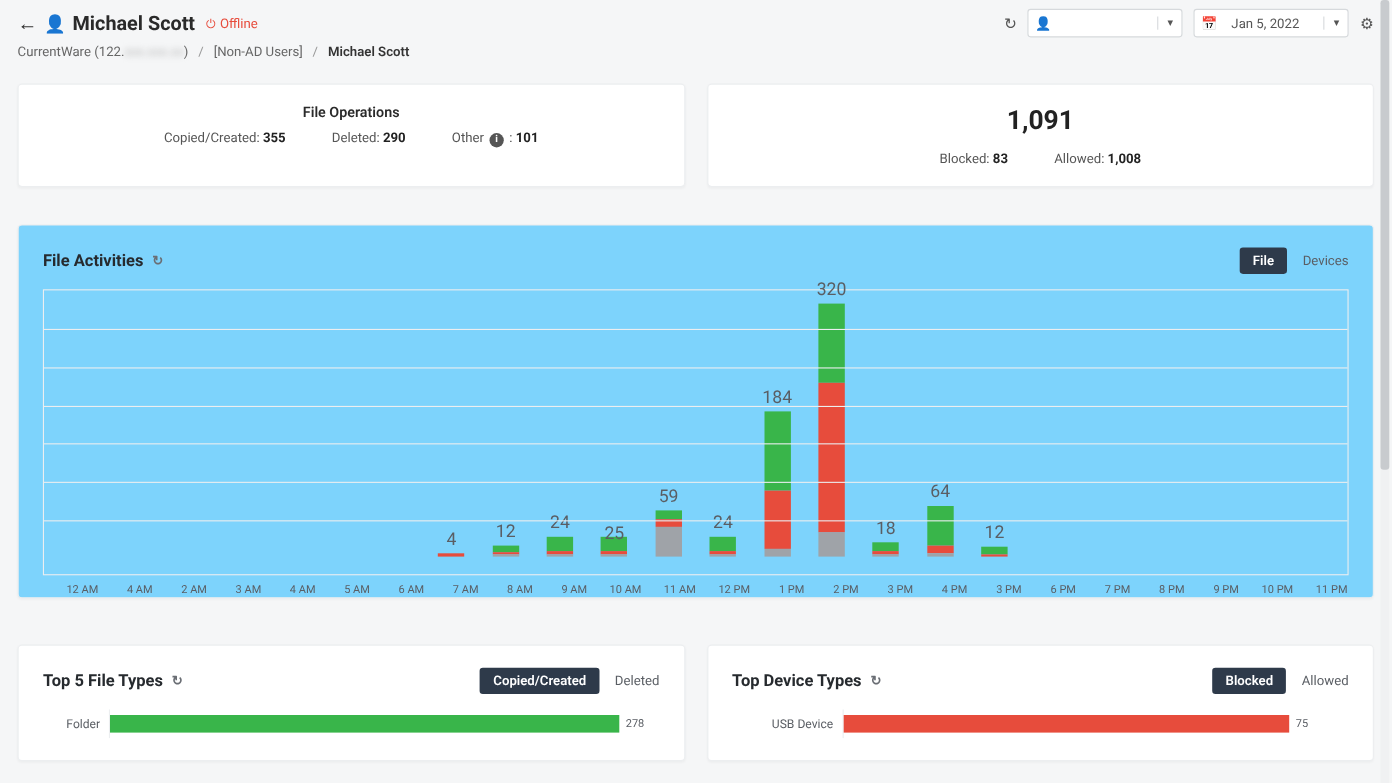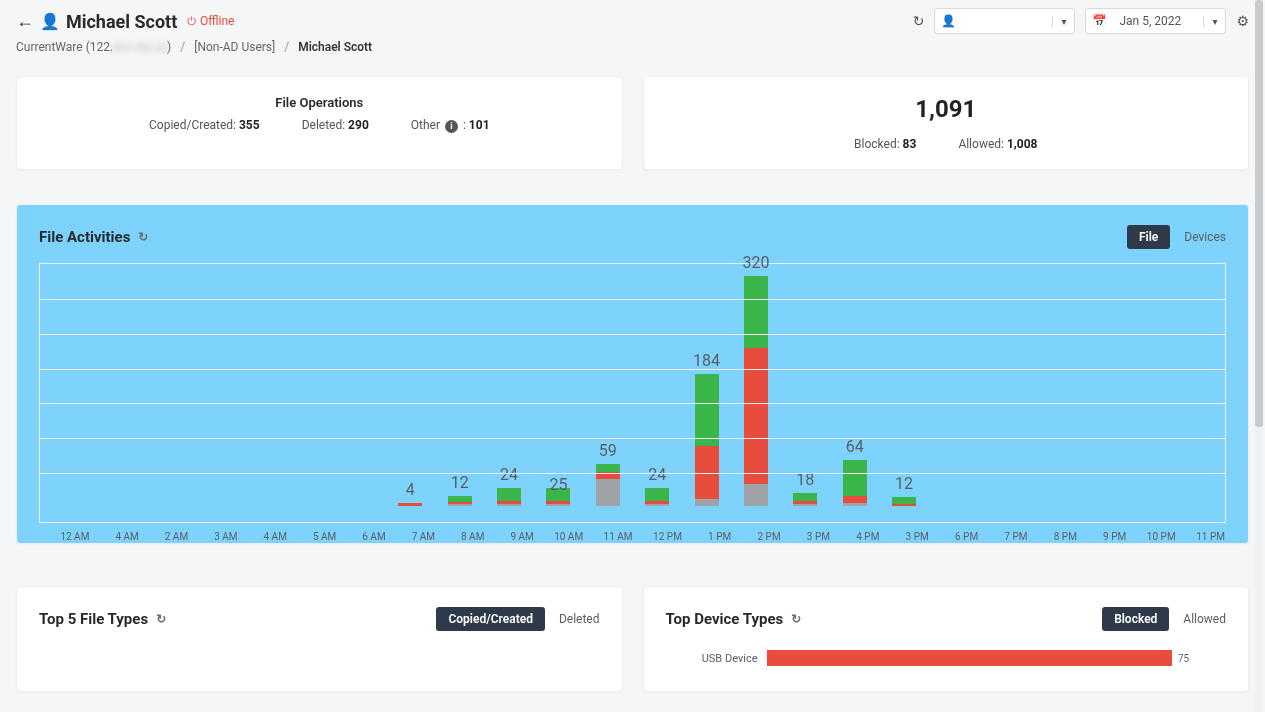--- a/index.html
+++ b/index.html
@@ -289,20 +289,29 @@
       <div class="panel-head">
         <div class="panel-title">
           <span>Top 5 File Types</span>
           <span class="small-refresh">↻</span>
         </div>
         <div class="toggle-group">
           <span class="pill">Copied/Created</span>
           <span class="pill-off">Deleted</span>
         </div>
       </div>
+      <div class="hchart" id="tft-chart">
+          <div class="hrow">
+            <div class="cat">Folder</div>
+            <div class="track">
+              <div class="hbar green" style="width: 92.6667%;"></div>
+              <span class="val">278</span>
+            </div>
+          </div>
+        </div>
     </div>
     <div class="bottom-panel">
       <div class="panel-head">
         <div class="panel-title">
           <span>Top Device Types</span>
           <span class="small-refresh">↻</span>
         </div>
         <div class="toggle-group">
           <span class="pill">Blocked</span>
           <span class="pill-off">Allowed</span>

